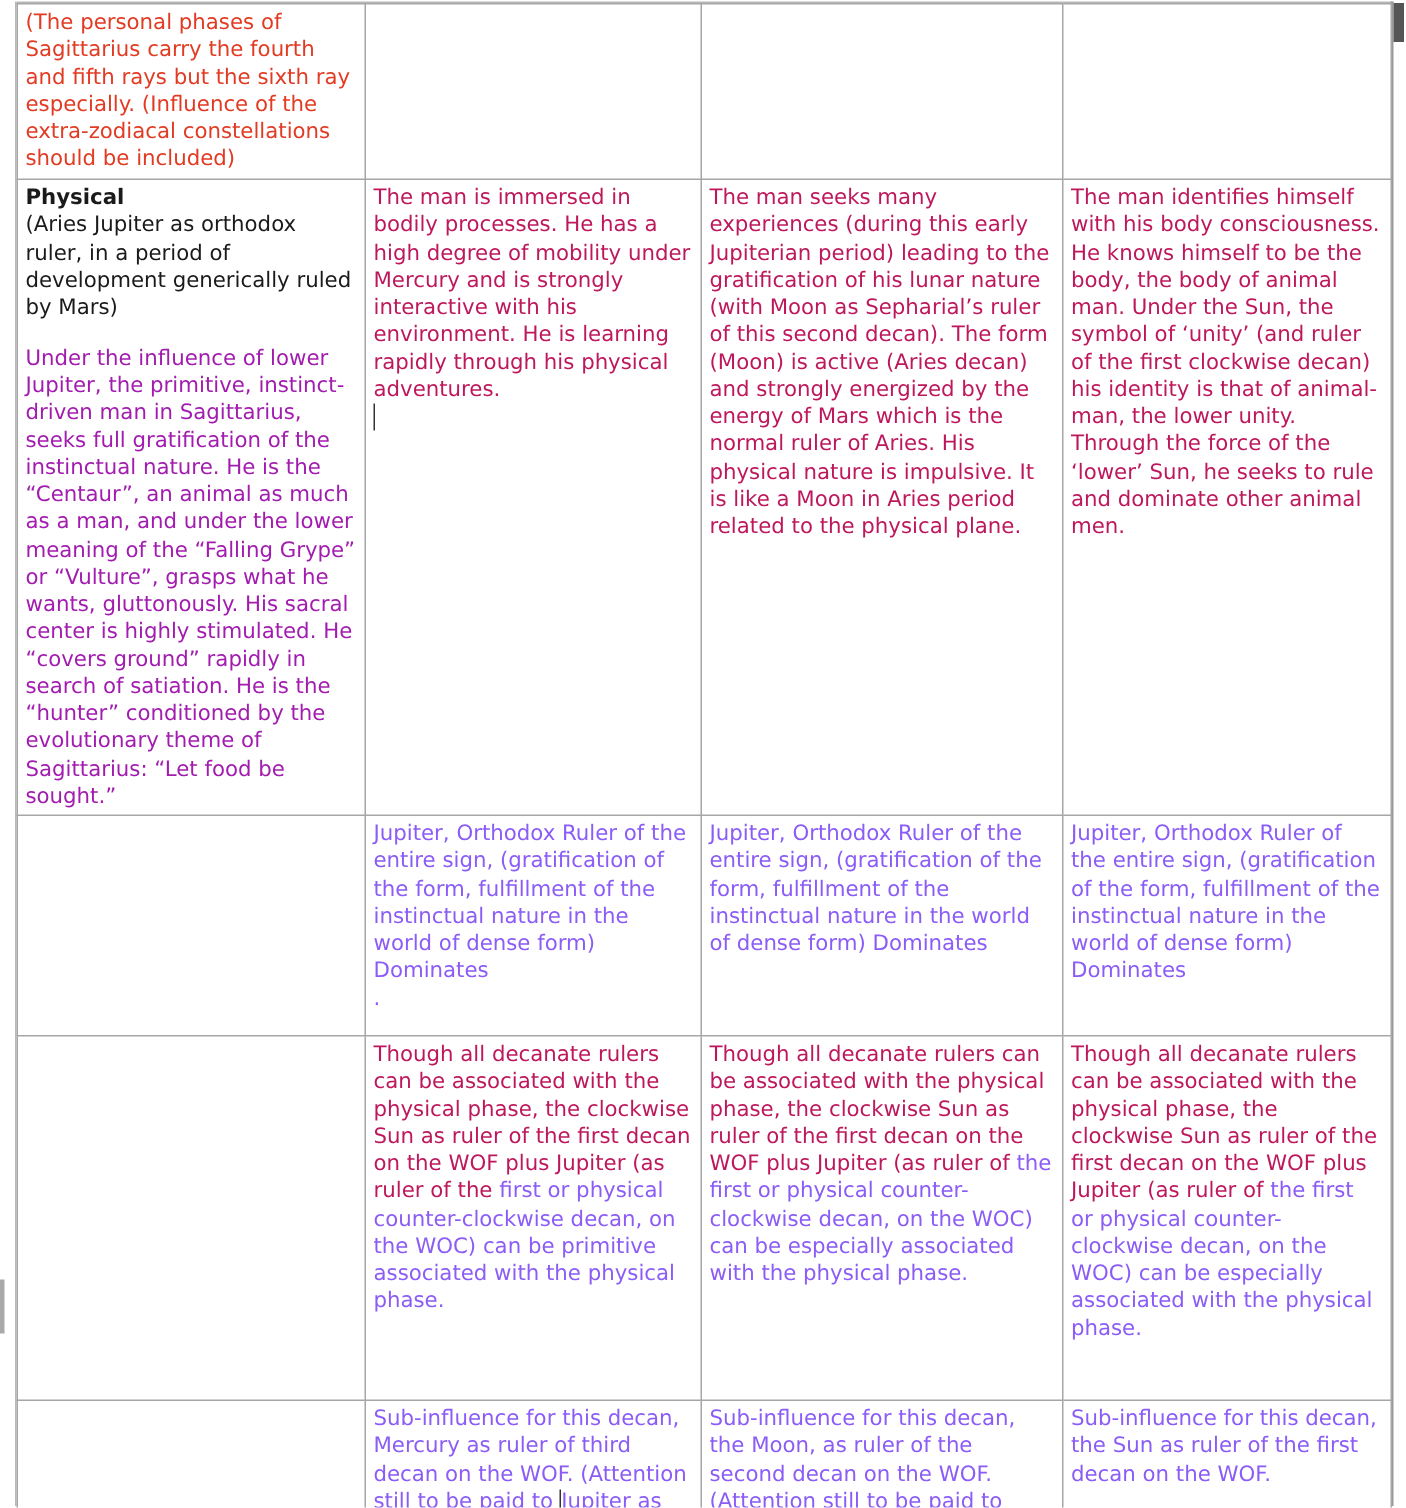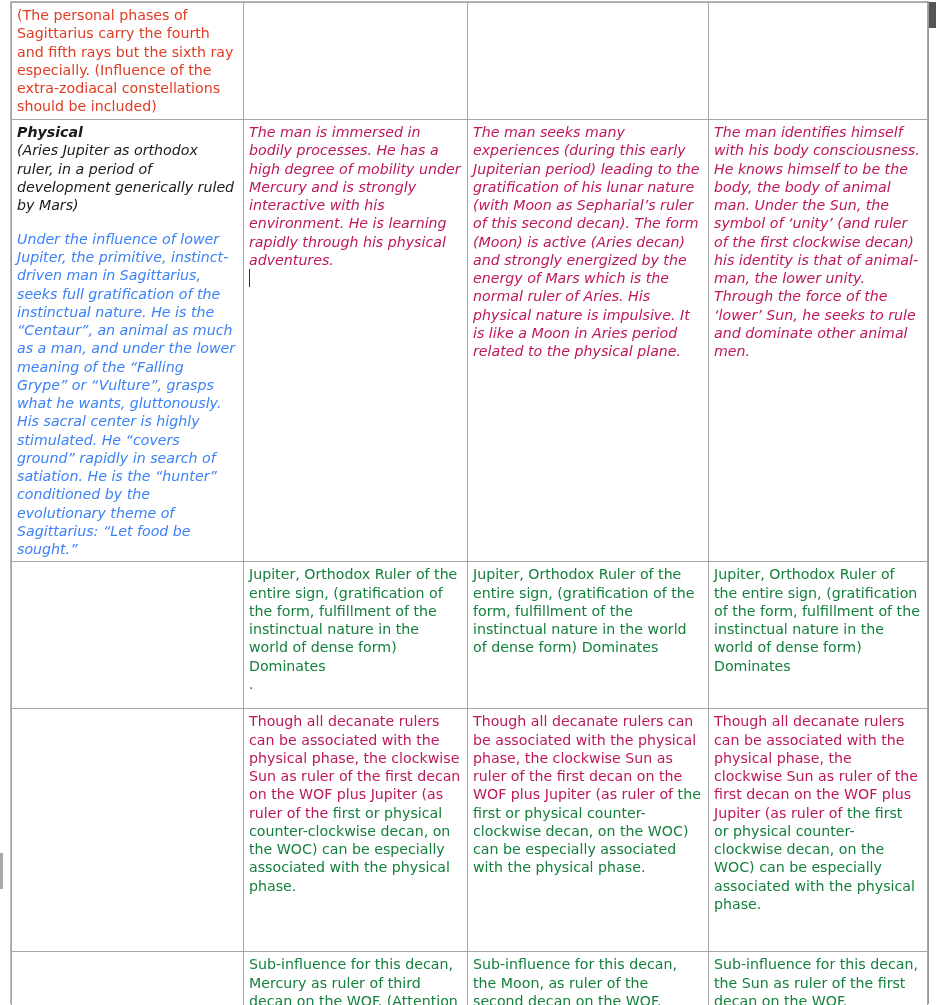--- a/index.html
+++ b/index.html
@@ -68,33 +68,33 @@
     margin-top: 46px;
   }
 
   col.c1 { width: 232px; }
   col.c2 { width: 224px; }
   col.c3 { width: 241px; }
   col.c4 { width: 219px; }
 
   
   tr.r-note td   { height: 110px; }
-  tr.r-main td   { height: 303px; font-style: italic; }
+  tr.r-main td   { height: 303px; }
   tr.r-rulers td { height: 140px; }
   tr.r-though td { height: 236px; }
   tr.r-sub td    { height: 190px; }
 
   p { margin: 0; }
   p.gap { margin-top: 1.1em; }
 
   .red    { color: #e23b23; }
   .black  { color: #1a1a1a; }
-  .blue   { color: #3b82f6; }
+  .blue   { color: #a21caf; }
   .green  { color: #be185d; }
-  .purple { color: #15803d; }
+  .purple { color: #8b5cf6; }
   .bold   { font-weight: bold; }
 
   .caret {
     display: inline-block;
     width: 0;
     border-left: 1px solid #333;
     height: 1.05em;
     vertical-align: -0.2em;
     margin-right: 0px;
   }
@@ -163,21 +163,21 @@
           <p class="purple">Jupiter, Orthodox Ruler of the entire sign, (gratification of the form, fulfillment of the instinctual nature in the world of dense form) Dominates</p>
         </td>
         <td>
           <p class="purple">Jupiter, Orthodox Ruler of the entire sign, (gratification of the form, fulfillment of the instinctual nature in the world of dense form) Dominates</p>
         </td>
       </tr>
 
       <tr class="r-though">
         <td></td>
         <td>
-          <p><span class="green">Though all decanate rulers can be associated with the physical phase,  the clockwise Sun as ruler of the first decan on the WOF plus Jupiter (as ruler of the</span><span class="purple"> first or physical counter-clockwise decan, on the WOC) can be especially associated with the physical phase.</span></p>
+          <p><span class="green">Though all decanate rulers can be associated with the physical phase,  the clockwise Sun as ruler of the first decan on the WOF plus Jupiter (as ruler of the</span><span class="purple"> first or physical counter-clockwise decan, on the WOC) can be primitive associated with the physical phase.</span></p>
         </td>
         <td>
           <p><span class="green">Though all decanate rulers can be associated with the physical phase,  the clockwise Sun as ruler of the first decan on the WOF  plus Jupiter (as ruler of</span><span class="purple"> the first or physical counter-clockwise decan, on the WOC) can be especially associated with the physical phase.</span></p>
         </td>
         <td>
           <p><span class="green">Though all decanate rulers can be associated with the physical phase,  the clockwise Sun as ruler of the first decan on the WOF  plus Jupiter (as ruler of</span><span class="purple"> the first or physical counter-clockwise decan, on the WOC) can be especially associated with the physical phase.</span></p>
         </td>
       </tr>
 
       <tr class="r-sub">

